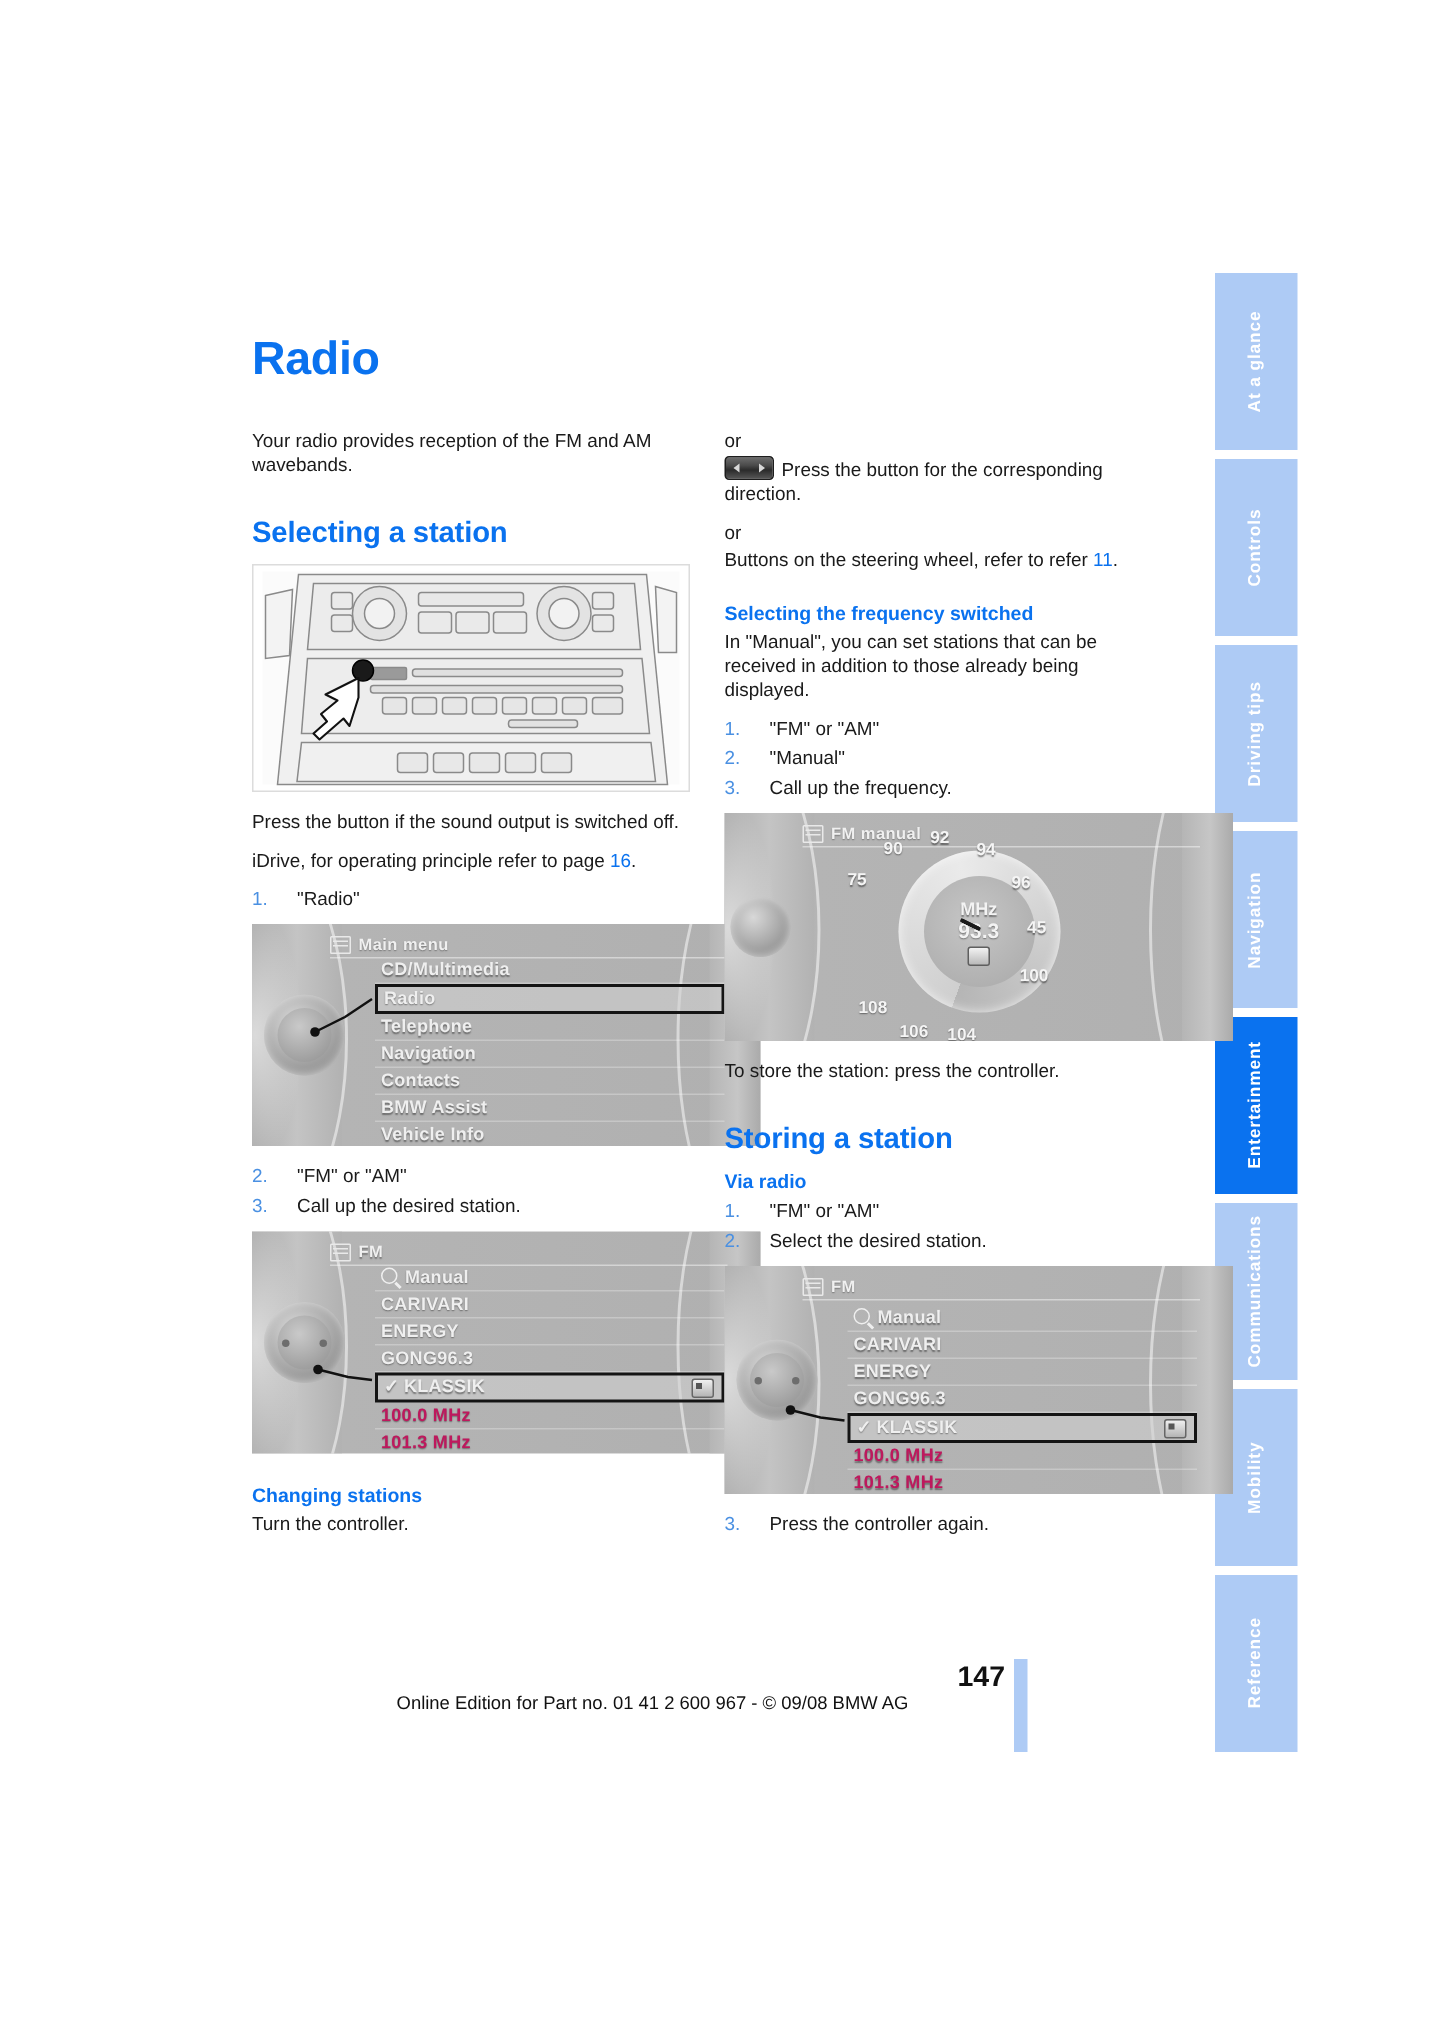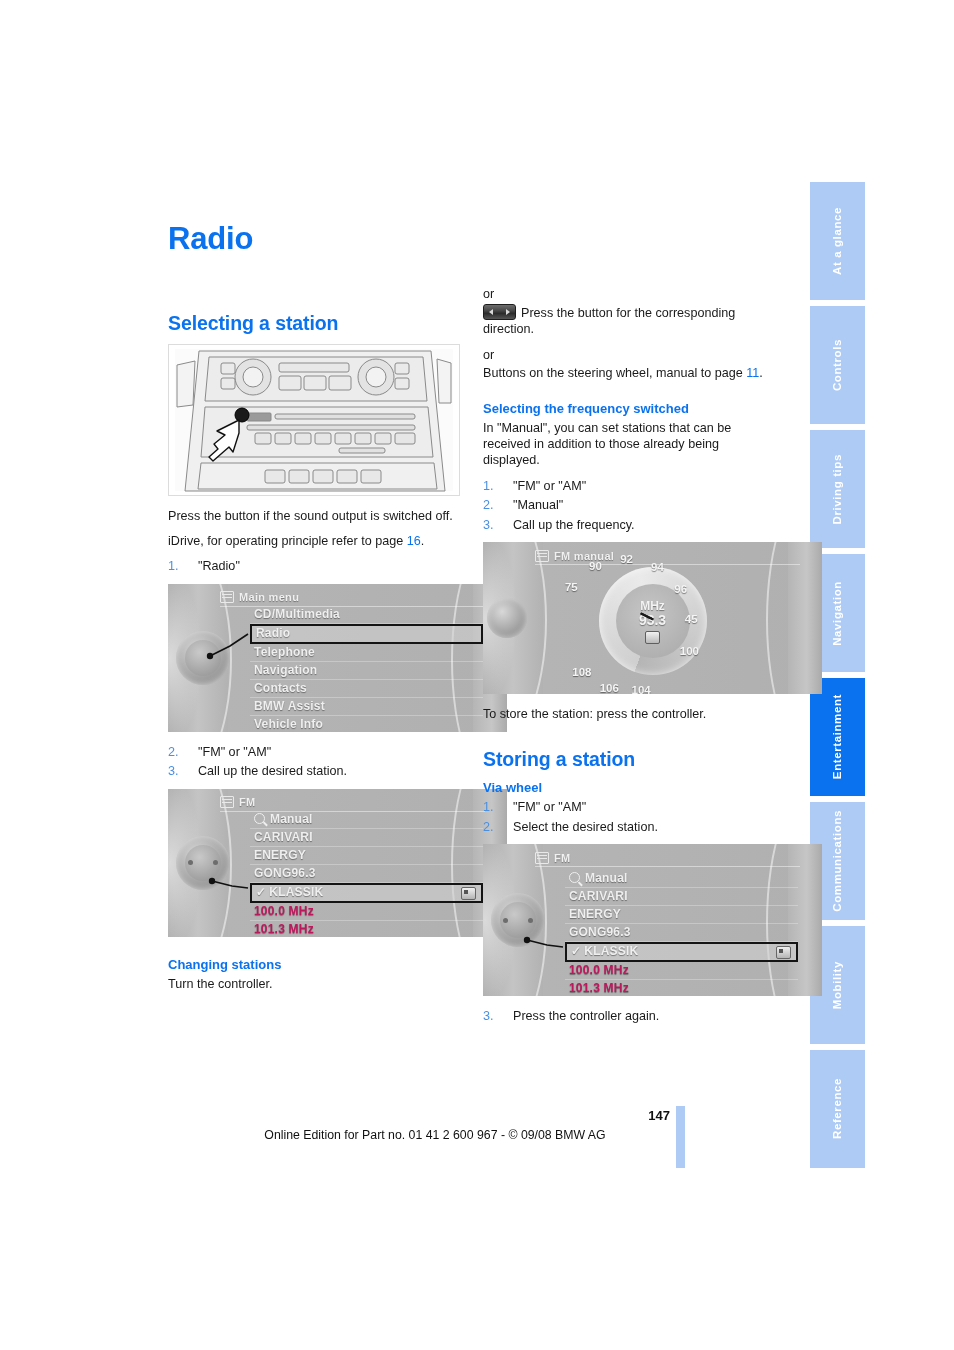--- a/index.html
+++ b/index.html
@@ -183,21 +183,21 @@
     border-top:3px solid #1a1a1a;border-radius:2px;
     transform-origin:0 0;transform:rotate(206deg);
   }
 
   
   .dash{position:absolute;inset:0;background:#ffffff;}
 
   
   .pgnum{
     position:absolute;left:600px;top:1108px;width:70px;text-align:right;
-    font-size:13px;font-weight:bold;color:#111;
+    font-size:19px;font-weight:bold;color:#111;
   }
   .footer{
     position:absolute;left:0;top:1128px;width:870px;text-align:center;
     font-size:12.3px;color:#111;
   }
   .footbar{position:absolute;left:676px;top:1106px;width:9px;height:62px;background:#aecbf5;}
 </style>
 </head>
 <body>
 
@@ -227,20 +227,21 @@
       </div>
       <div class="tab" style="top: 868px; height: 118px;">
         <span>Reference</span>
       </div>
     </div>
 
   <h1 class="title">Radio</h1>
 
   <div class="col col-left">
 
+    <p>Your radio provides reception of the FM and AM wavebands.</p>
 
     <h2 class="sec">Selecting a station</h2>
 
     <div class="fig photo">
       <div class="dash">
         <svg width="290" height="150" viewBox="0 0 290 150">
           <g fill="#f4f4f4" stroke="#8a8a8a" stroke-width="1">
             <rect x="6" y="4" width="278" height="142" fill="#fbfbfb" stroke="none"></rect>
 
             <path d="M30 6 L262 6 L276 146 L16 146 Z" fill="#f0f0f0"></path>
@@ -371,21 +372,21 @@
   </div>
 
   <div class="col col-right">
 
     <p class="tight">or</p>
 
     <p><span class="keybtn"><span class="tri l"></span><span class="tri r"></span></span><span>Press the button for the corresponding direction.</span></p>
 
     <p class="tight">or</p>
 
-    <p><span>Buttons on the steering wheel, manual to page </span><span class="pref">11</span><span>.</span></p>
+    <p><span>Buttons on the steering wheel, refer to refer </span><span class="pref">11</span><span>.</span></p>
 
     <h3 class="sub">Selecting the frequency switched</h3>
     <p>In "Manual", you can set stations that can be received in addition to those already being displayed.</p>
 
     <ol class="steps" id="steps-manual">
         <li><span class="num">1.</span><span>"FM" or "AM"</span></li>
         <li><span class="num">2.</span><span>"Manual"</span></li>
         <li><span class="num">3.</span><span>Call up the frequency.</span></li>
       </ol>
 
@@ -421,21 +422,21 @@
         </div>
       <div class="knob" style="left:4px;width:40px;height:40px">
         <div class="ring"></div>
       </div>
     </div>
 
     <p>To store the station: press the controller.</p>
 
     <h2 class="sec">Storing a station</h2>
 
-    <h3 class="sub" style="margin-top:4px">Via wheel</h3>
+    <h3 class="sub" style="margin-top:4px">Via radio</h3>
 
     <ol class="steps" id="steps-store">
         <li><span class="num">1.</span><span>"FM" or "AM"</span></li>
         <li><span class="num">2.</span><span>Select the desired station.</span></li>
       </ol>
 
     <div class="fig idrive" style="height:152px">
       <div class="idrive-bg"></div>
       <div class="arcL"></div>
       <div class="arcR"></div>

